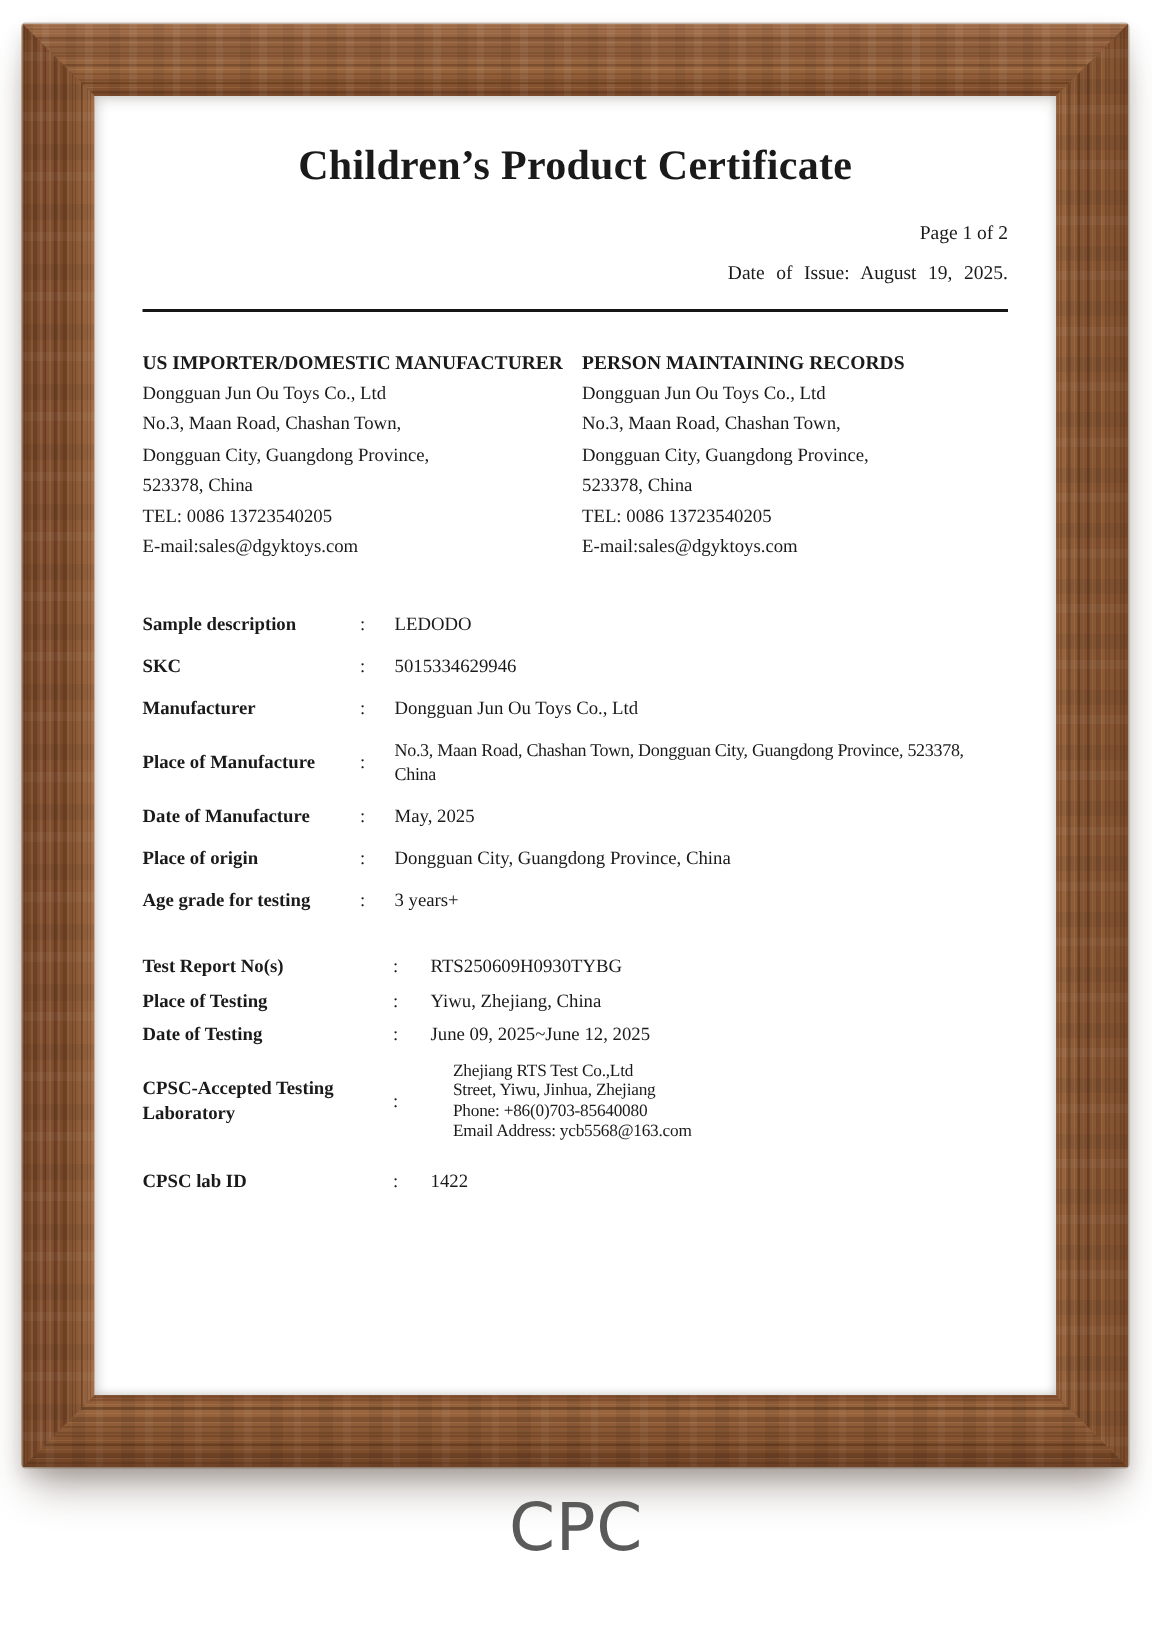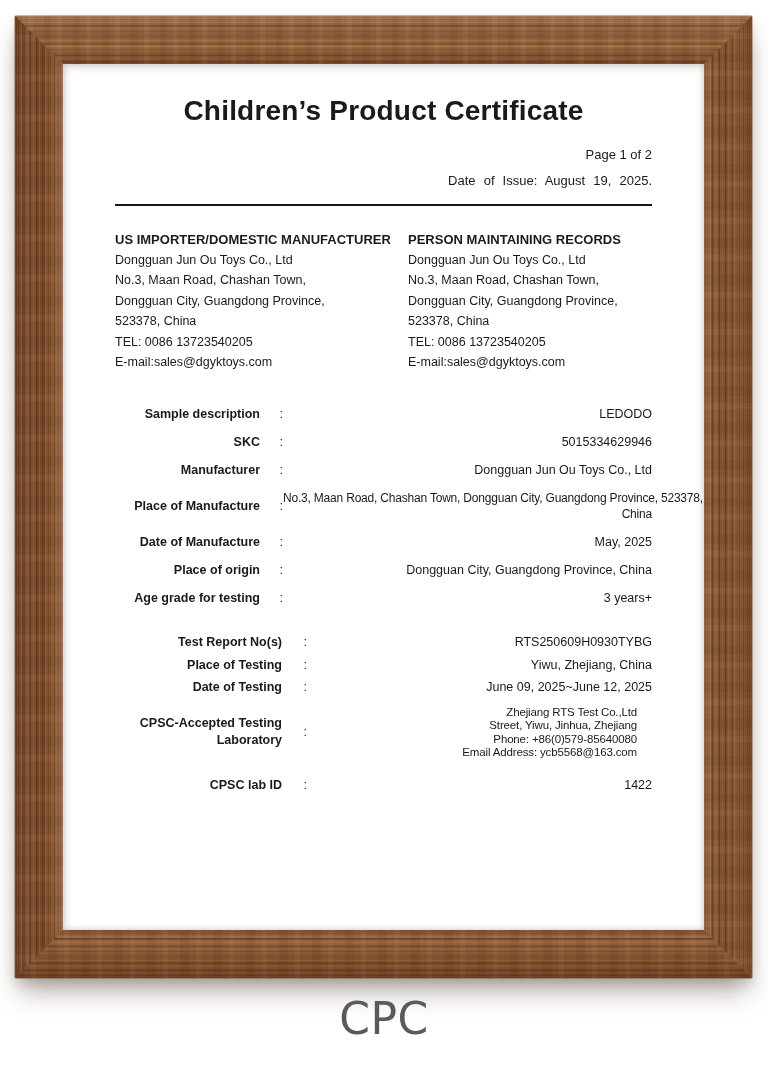--- a/index.html
+++ b/index.html
@@ -56,32 +56,32 @@
   }
   .lip{
     position:absolute;inset:40px;border:8px solid #c2956а;
     border-color:#cfa273 #b98a5c #aa7b4e #c3966a;
     box-shadow:0 0 0 1px rgba(80,46,20,0.35);
   }
   .paper{
     position:absolute;inset:48px;background:#ffffff;
     box-shadow:inset 0 3px 9px rgba(40,30,20,0.14), inset 3px 0 7px rgba(40,30,20,0.08),
                inset -2px 0 5px rgba(40,30,20,0.05), inset 0 -2px 5px rgba(40,30,20,0.05);
-    padding:0 52px;box-sizing:border-box;overflow:hidden;
+    padding:0 32px;box-sizing:border-box;overflow:hidden;font-family:Liberation Serif, serif;
   }
   .title{margin:30px 0 0;font-size:28px;line-height:33px;text-align:center;font-weight:700;letter-spacing:0.2px;}
   .page-info{margin-top:20px;font-size:13px;text-align:right;}
   .issue-date{margin-top:11px;font-size:13px;text-align:right;word-spacing:4.5px;}
   .rule{margin-top:16px;height:2px;background:#161616;}
   .cols{margin-top:23px;display:flex;}
   .col{width:293px;}
   .col:last-child{flex:1;}
   .col-head{font-size:13px;font-weight:700;line-height:21px;}
   .col-line{font-size:12.5px;line-height:20.4px;}
-  .tbl{display:grid;align-items:center;text-align:right;}
+  .tbl{display:grid;align-items:center;}
   .tbl > div{min-width:0;}
   .t1{margin-top:34px;grid-template-columns:145px 23px 1fr;row-gap:11.5px;font-size:12.5px;line-height:16.5px;}
   .t2{margin-top:28px;grid-template-columns:167px 25px 1fr;row-gap:6px;font-size:12.5px;line-height:16.5px;}
   .lbl{font-weight:700;}
   .t1 .val-lines{font-size:12px;line-height:16px;letter-spacing:-0.2px;}
   .t1 .val-lines div{white-space:nowrap;}
   .t2 .val-lines{font-size:11.5px;line-height:13.4px;letter-spacing:-0.15px;margin:4px 15px 2px;}
   .t2 .val-lines div{white-space:nowrap;}
   .pad-top{padding-top:9px;}
   .cpc{
@@ -171,21 +171,21 @@
 
       <div class="lbl">Date of Testing</div>
       <div class="colon">:</div>
       <div class="val">June 09, 2025~June 12, 2025</div>
 
       <div class="lbl">CPSC-Accepted Testing Laboratory</div>
       <div class="colon">:</div>
       <div class="val val-lines">
         <div>Zhejiang RTS Test Co.,Ltd</div>
         <div>Street, Yiwu, Jinhua, Zhejiang</div>
-        <div>Phone: +86(0)579-85640080</div>
+        <div>Phone: +86(0)703-85640080</div>
         <div>Email Address: ycb5568@163.com</div>
       </div>
 
       <div class="lbl pad-top">CPSC lab ID</div>
       <div class="colon pad-top">:</div>
       <div class="val pad-top">1422</div>
     </div>
   </div>
 </div>
 

